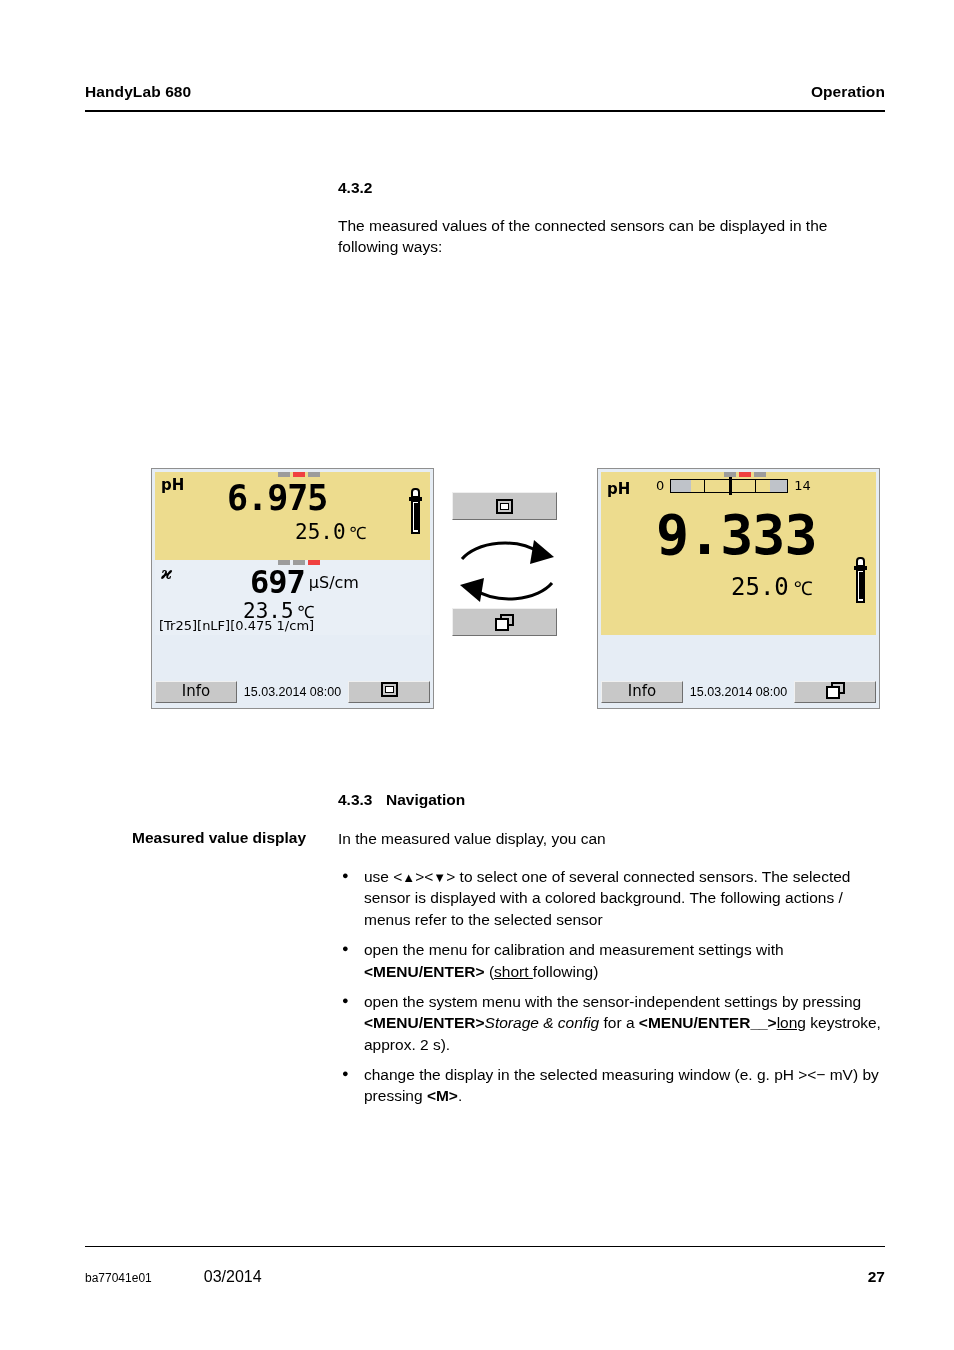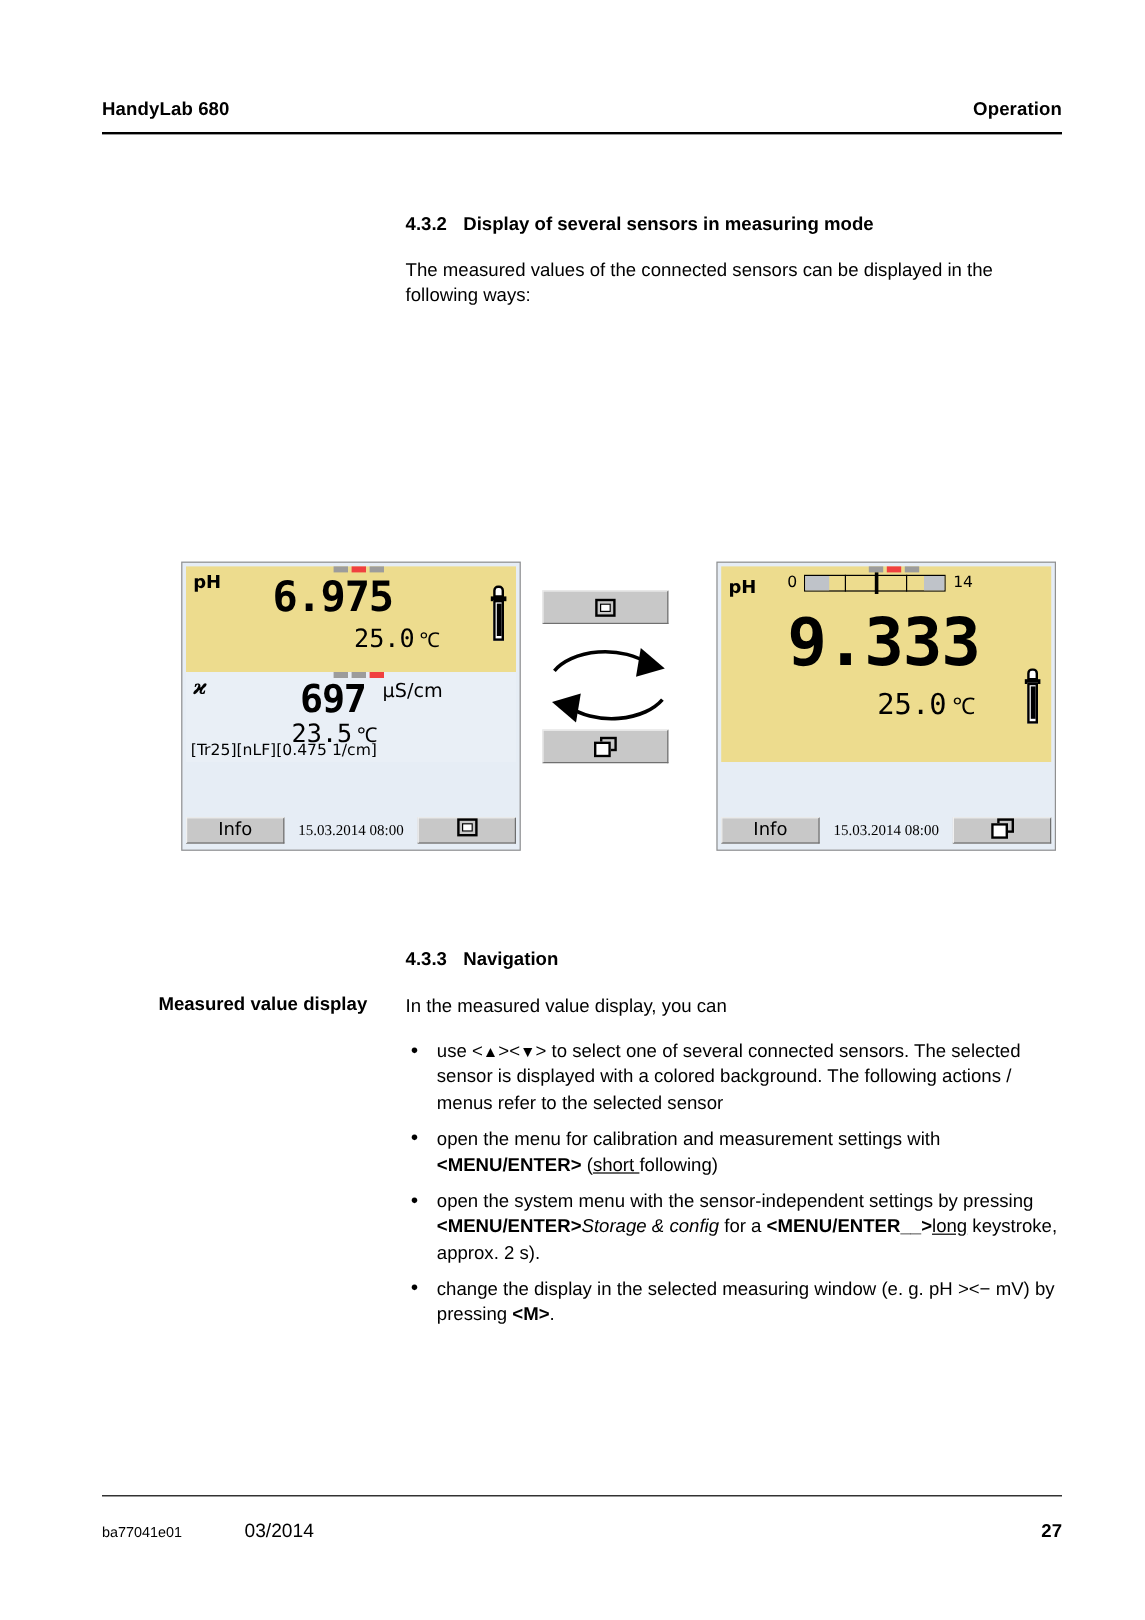--- a/index.html
+++ b/index.html
@@ -91,21 +91,21 @@
   .cmc .bar .ptr{position:absolute;top:-3px;bottom:-3px;width:3px;background:#000;}
 
   
   .devbar{position:absolute;left:0;right:0;bottom:0;height:26px;
           display:flex;align-items:center;}
   .skey{width:82px;height:22px;background:#c8c8c8;
         border:1px solid #6e6e6e;border-top-color:#f0f0f0;border-left-color:#f0f0f0;
         box-sizing:border-box;display:flex;align-items:flex-start;justify-content:center;
         font-size:15px;font-family:"DejaVu Sans",sans-serif;}
   .devtime{flex:1;text-align:center;font-size:12.5px;
-           font-family:Liberation Serif, serif;}
+           font-family:Liberation Sans, sans-serif;}
 
   
   .ic-one{width:17px;height:15px;border:2px solid #000;box-sizing:border-box;
           position:relative;background:#c8c8c8;}
   .ic-one::after{content:"";position:absolute;inset:2px;border:1px solid #000;
                  background:#fff;}
   .ic-multi{width:19px;height:17px;position:relative;}
   .ic-multi .sq{position:absolute;border:2px solid #000;box-sizing:border-box;
                 background:#c8c8c8;}
   .ic-multi .back{left:5px;top:0;width:14px;height:12px;}
@@ -124,21 +124,20 @@
 
   <div class="hdr">
     <div class="hdr-left">HandyLab 680</div>
     <div class="hdr-right">Operation</div>
   </div>
   <div class="hdr-rule"></div>
 
   <div class="col" style="top:178px;">
     <h3 class="sec">
       <span class="num">4.3.2</span>
-      <span>Display of several sensors in measuring mode</span>
     </h3>
   </div>
 
   <div class="col" style="top:215px;">
     <p class="txt">The measured values of the connected sensors can be displayed in the following ways:</p>
   </div>
 
 
 
   <div class="dev" style="left:151px;top:468px;">
@@ -170,21 +169,21 @@
 
       <div class="win unsel" style="position:absolute;left:0;right:0;top:88px;height:75px;">
         <div class="sensor-tag kappa">ϰ</div>
 
         <div class="segs" style="left:123px;top:0;">
           <i></i>
           <i></i>
           <i class="hot"></i>
         </div>
 
-        <div style="position:absolute;left:95px;top:6px;display:flex;align-items:flex-start;gap:14px;">
+        <div style="position:absolute;left:95px;top:6px;display:flex;align-items:center;gap:4px;">
           <span class="bigval" style="font-size:32px;">697</span>
           <span class="unit" style="font-size:16px;">µS/cm</span>
         </div>
 
         <div style="position:absolute;left:88px;top:41px;display:flex;align-items:baseline;gap:4px;">
           <span class="subval" style="font-size:21px;">23.5</span>
           <span class="subval" style="font-size:17px;">℃</span>
         </div>
 
         <div class="unit" style="position:absolute;left:4px;top:58px;font-size:13px;">[Tr25][nLF][0.475 1/cm]</div>

